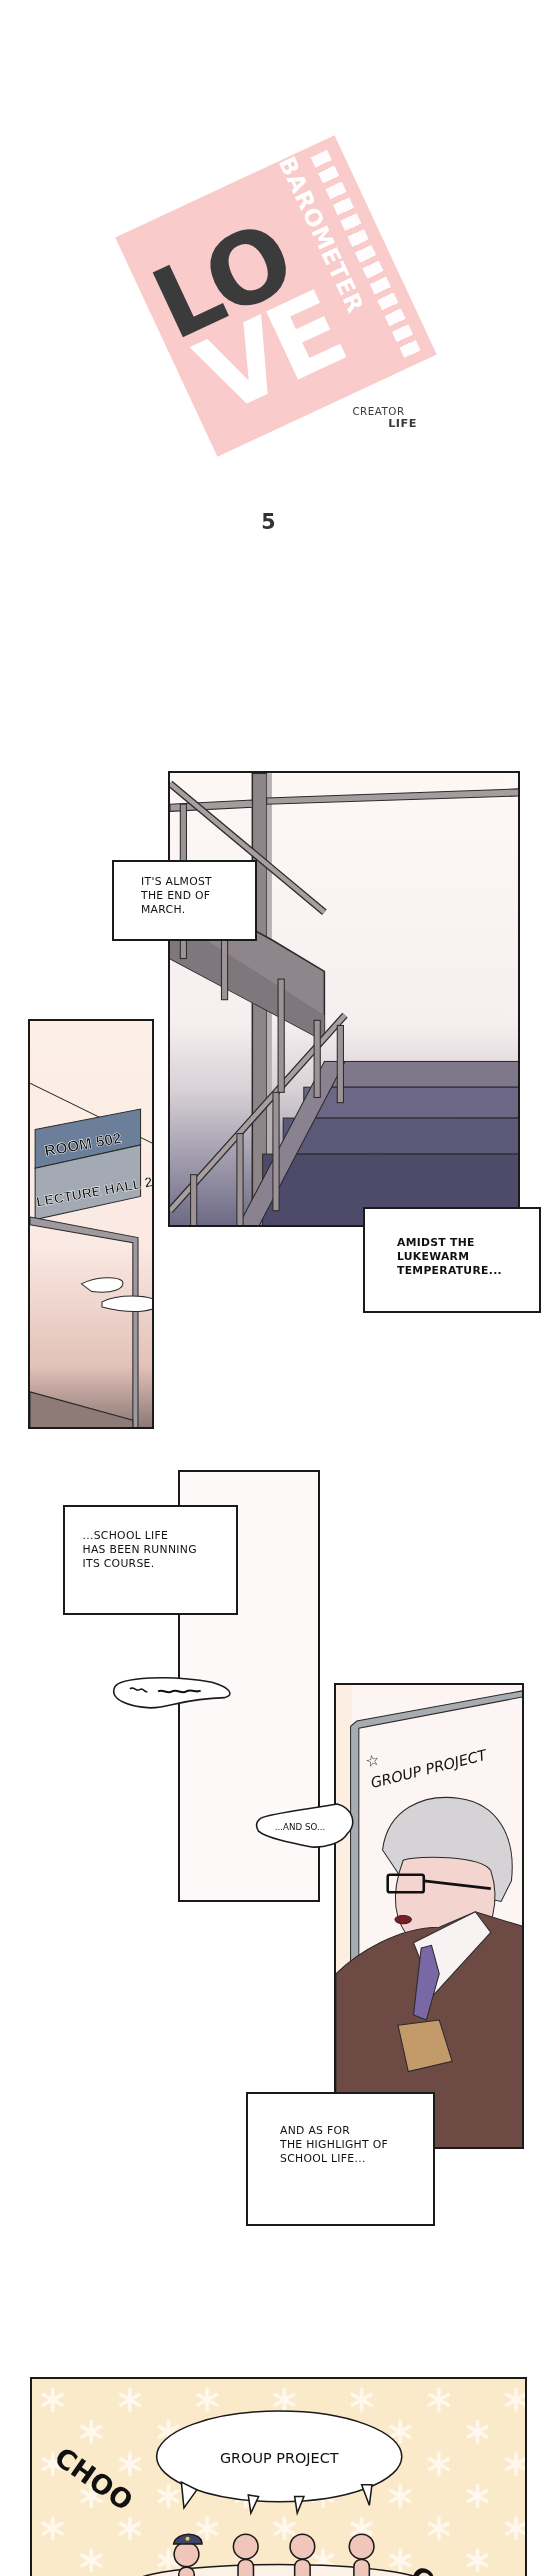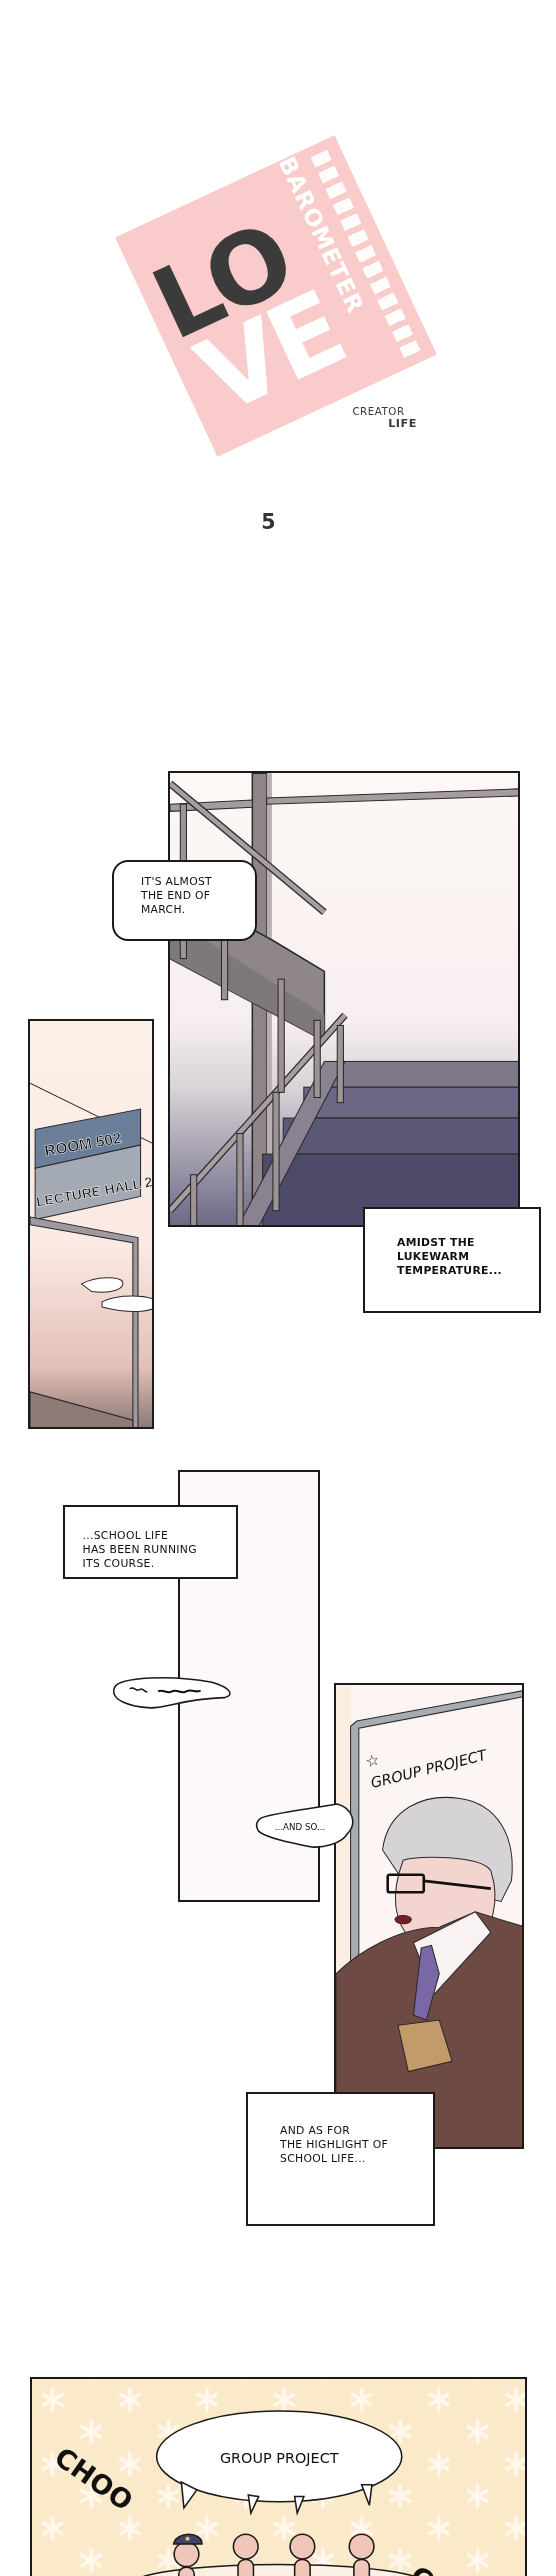--- a/index.html
+++ b/index.html
@@ -100,21 +100,21 @@
       <rect x="100" y="200" width="12" height="240"></rect>
       <rect x="210" y="400" width="12" height="220"></rect>
       <rect x="280" y="480" width="12" height="150"></rect>
       <rect x="40" y="780" width="12" height="105"></rect>
       <rect x="130" y="700" width="12" height="185"></rect>
       <rect x="200" y="620" width="12" height="230"></rect>
       <rect x="325" y="490" width="12" height="150"></rect>
     </g>
   </svg>
 </div>
-<div class="caption" style="left:112px; top:860px; width:145px; height:81px;border-radius:16px;">
+<div class="caption" style="left:112px; top:860px; width:145px; height:81px;">
   <div class="txt" style="left:27px; top:13.4px;">IT'S ALMOST
 THE END OF
 MARCH.</div>
 </div>
 
 <div id="panelB" class="panel">
   <svg width="126" height="410" viewBox="0 0 245 795">
     <line x1="0" y1="120" x2="245" y2="240" stroke="#2a2a2a" stroke-width="2"></line>
 
     <path d="M10 210 L215 170 L215 240 L10 285 Z" fill="#6c7f9a" stroke="#2a2a2a" stroke-width="2"></path>
@@ -129,21 +129,21 @@
     <path d="M140 545 C170 530 230 530 250 545 C250 565 200 570 140 555 Z" fill="#fff" stroke="#2a2a2a" stroke-width="2"></path>
   </svg>
 </div>
 <div class="caption" style="left:363px; top:1207px; width:178px; height:106px;font-weight:bold;">
   <div class="txt" style="left:32px; top:27px;">AMIDST THE
 LUKEWARM
 TEMPERATURE...</div>
 </div>
 
 <div id="panelC" class="panel"></div>
-<div class="caption" style="left:63px; top:1505px; width:175px; height:74px;">
+<div class="caption" style="left:63px; top:1505px; width:175px; height:110px;">
   <div class="txt" style="left:17.5px; top:21.6px;">...SCHOOL LIFE
 HAS BEEN RUNNING
 ITS COURSE.</div>
 </div>
 <svg class="abs" style="left:109px; top:1672px;" width="129" height="41" viewBox="0 0 250 80">
   <path d="M10 30 C20 10 120 5 200 20 C235 30 245 45 225 50 C140 52 120 70 80 70 C40 68 0 55 10 30 Z" fill="#fff" stroke="#1a1a1a" stroke-width="3"></path>
   <path d="M40 33 C48 26 52 40 60 34 C66 30 70 42 74 38" fill="none" stroke="#111" stroke-width="3"></path>
   <path d="M95 38 C105 32 112 44 122 38 C132 32 140 44 150 38 C160 32 170 42 178 36" fill="none" stroke="#111" stroke-width="4"></path>
 </svg>
 

